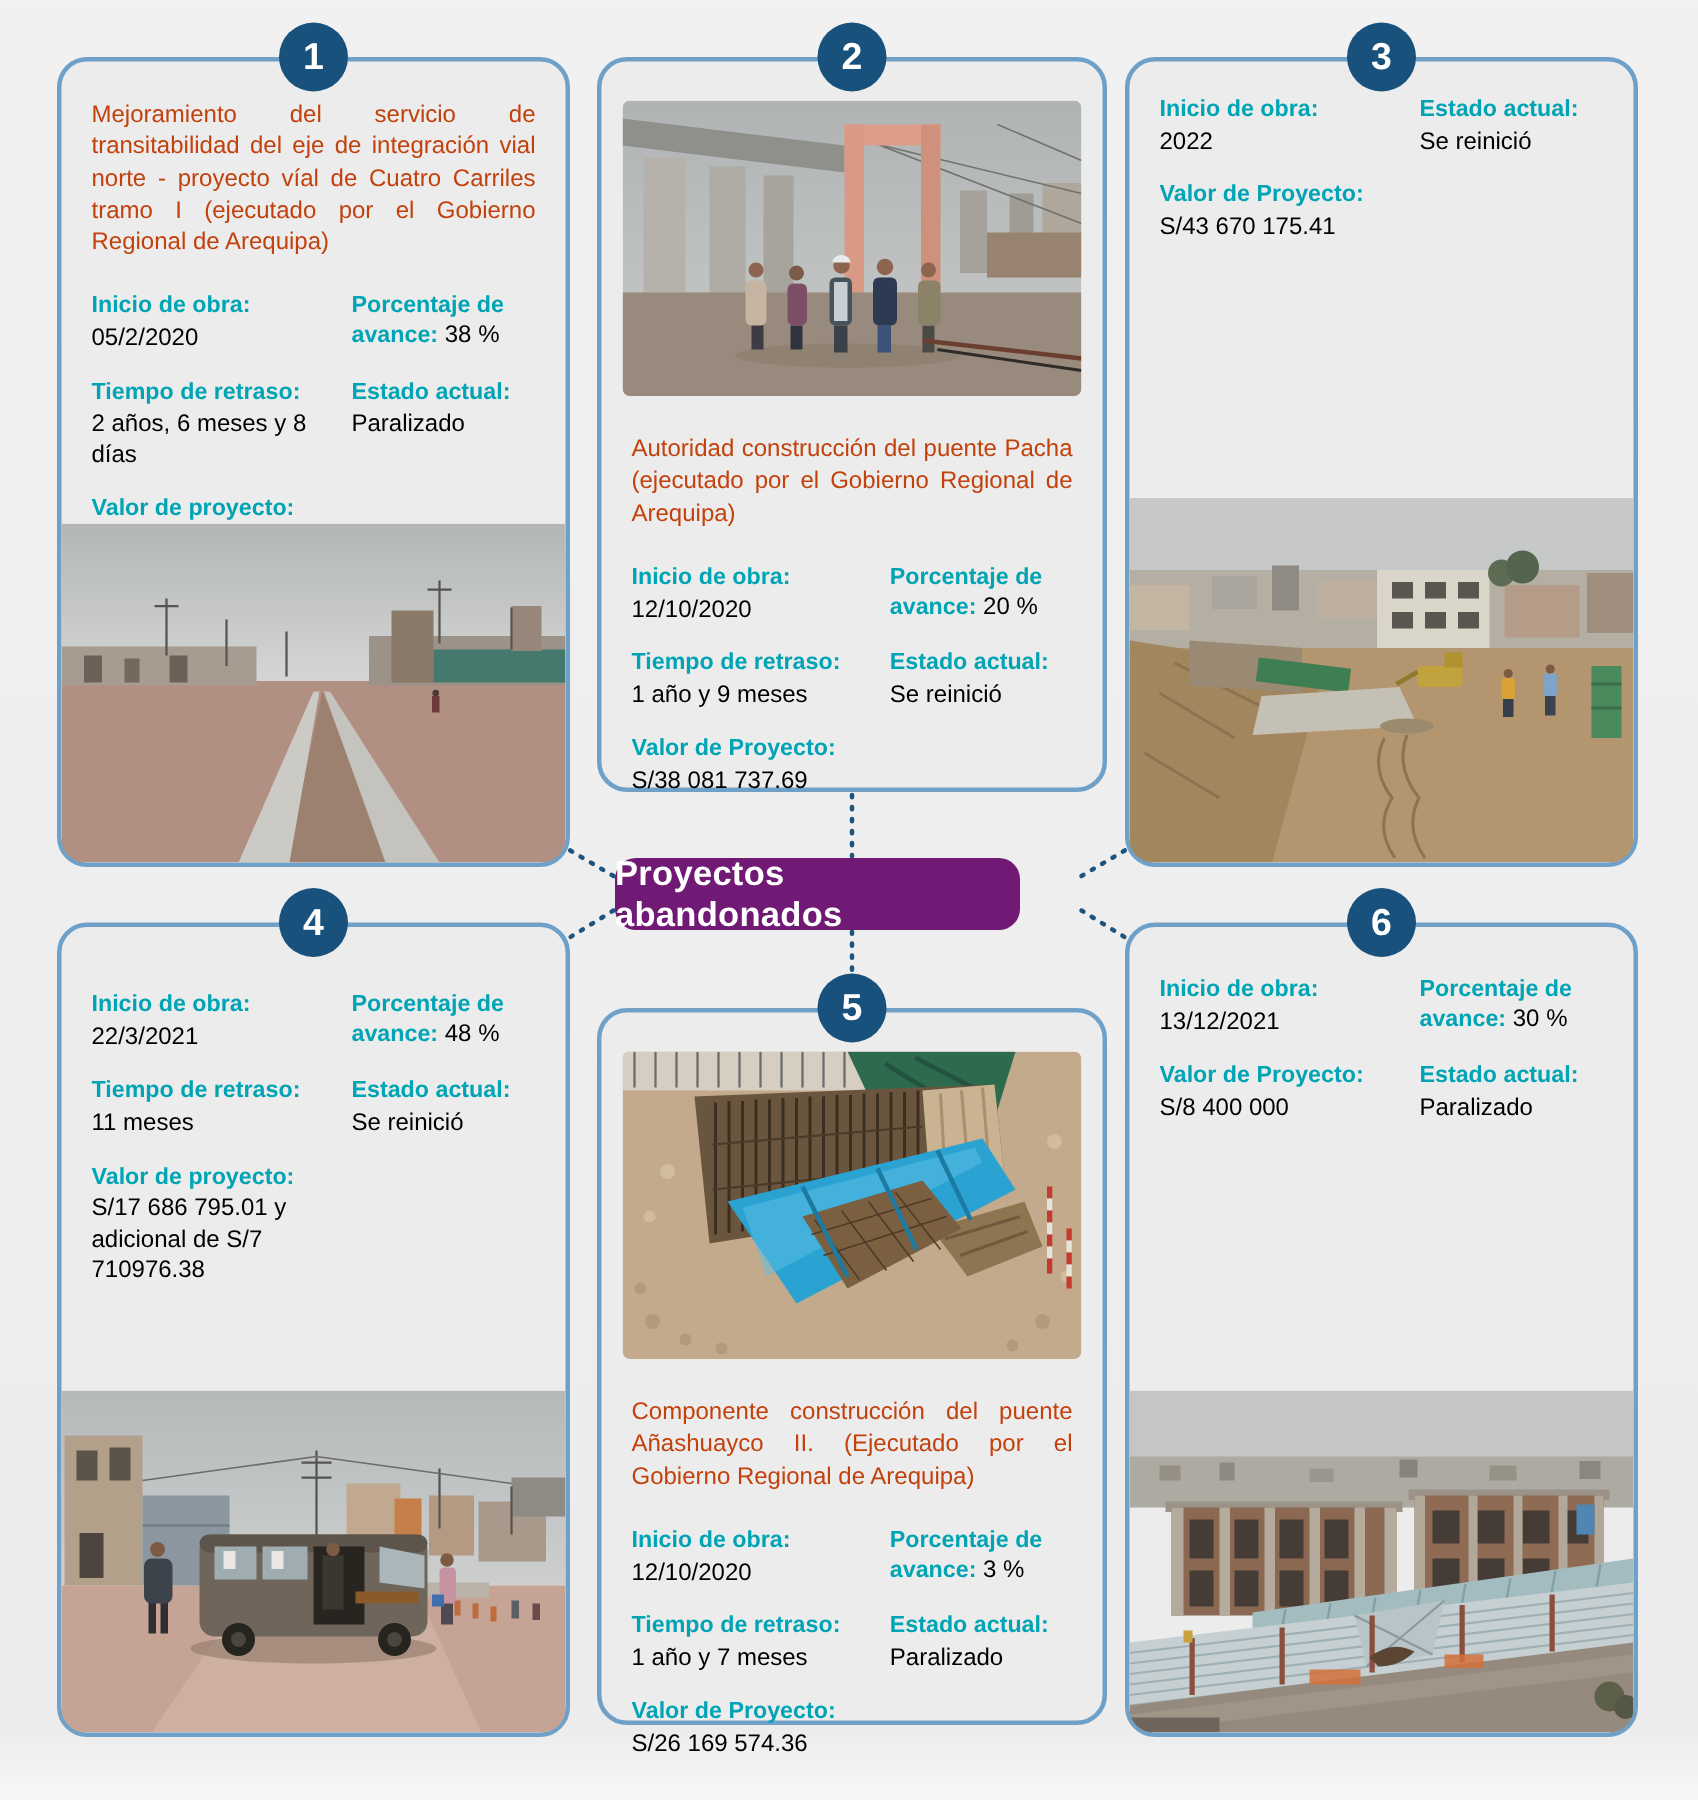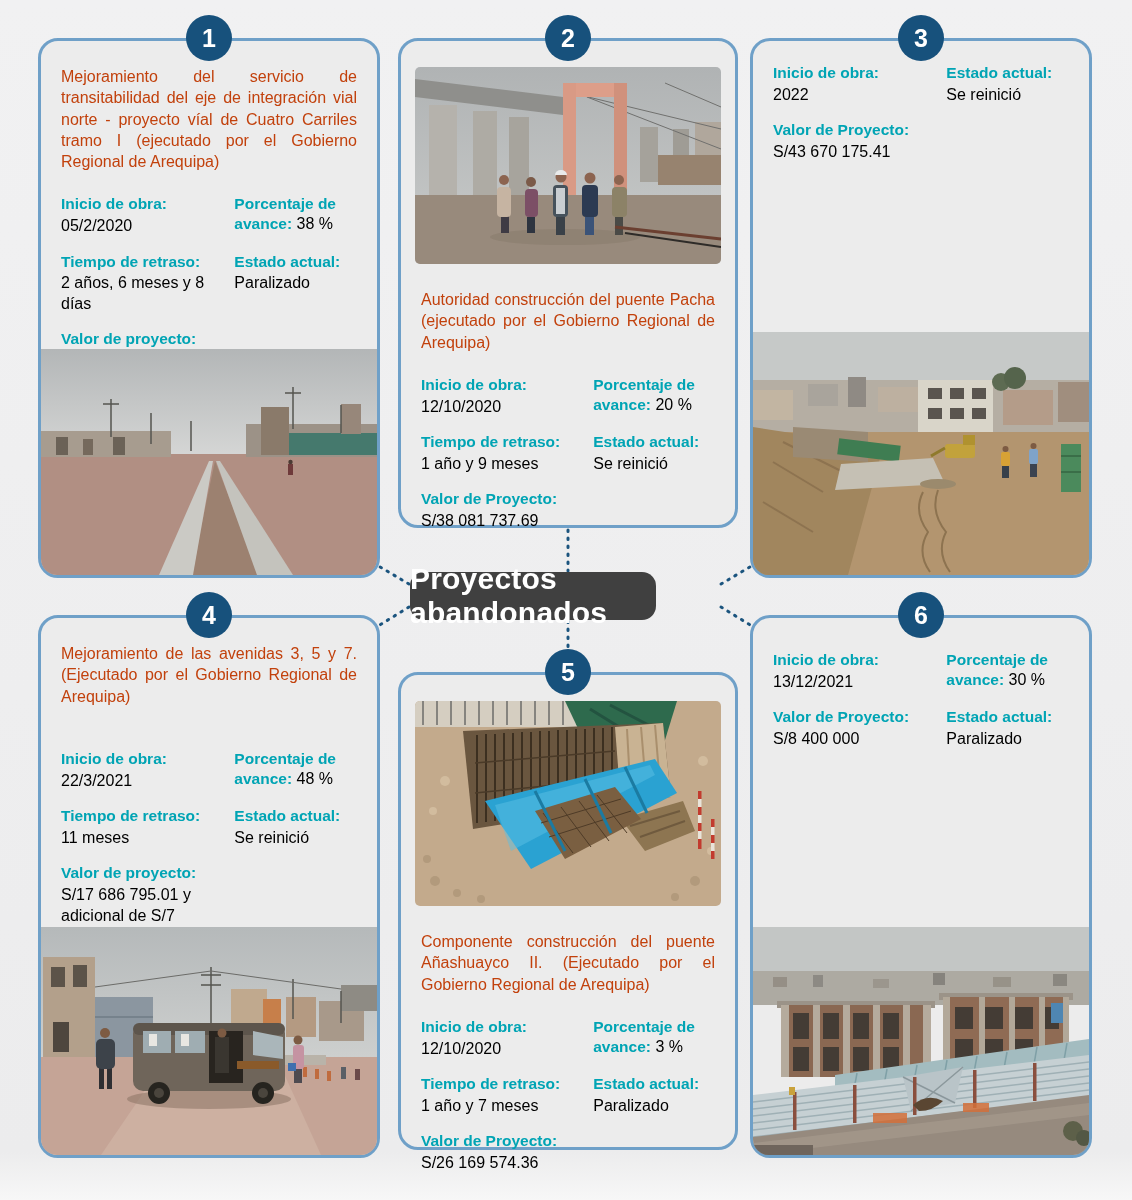--- a/index.html
+++ b/index.html
@@ -46,24 +46,24 @@
   .field.inline .flabel, .field.inline .fvalue { display:inline; margin-top:0; }
   .photo-bottom {
     position:absolute; left:0; right:0; bottom:0;
     border-radius:0 0 16px 16px; overflow:hidden;
   }
   .photo-inset { margin:26px 14px 0 14px; border-radius:5px; overflow:hidden; }
   .photo-bottom svg, .photo-inset svg { display:block; width:100%; height:100%; }
   .ph-1 { height:226px; } .ph-3 { height:243px; } .ph-4 { height:228px; } .ph-6 { height:228px; }
   .ph-2 { height:197px; } .ph-5 { height:205px; }
   .center-badge {
-    position:absolute; left:410px; top:572px; width:246px; height:48px;
-    background:#404040; border-radius:14px;
+    position:absolute; left:410px; top:572px; width:270px; height:48px;
+    background:#701a75; border-radius:14px;
     display:flex; align-items:center; justify-content:center;
-    color:#ffffff; font-size:30px; font-weight:bold; letter-spacing:0.2px;
+    color:#ffffff; font-size:23px; font-weight:bold; letter-spacing:0.2px;
     z-index:2;
   }
 </style>
 </head>
 <body>
 
 <svg class="connectors" viewBox="0 0 1132 1200">
   <g stroke="#1b547e" stroke-width="3" stroke-dasharray="1.5 6.5" stroke-linecap="round" fill="none">
     <path d="M568,530 L568,571"></path>
     <path d="M568,621 L568,649"></path>
@@ -287,21 +287,20 @@
           <circle cx="280.5" cy="114" r="3" fill="#7d5b43"></circle>
       </g>
     </svg>
   </div>
 </div>
 
 <div class="card card-4">
   <div class="num-badge">
       <span>4</span>
     </div>
-  <p class="desc">Mejoramiento de las avenidas 3, 5 y 7. (Ejecutado por el Gobierno Regional de Arequipa)</p>
   <div class="fields gap-lg">
     <div class="field">
       <span class="flabel">Inicio de obra:</span>
       <span class="fvalue">22/3/2021</span>
     </div>
     <div class="field inline">
       <span class="flabel">Porcentaje de avance:</span>
       <span class="fvalue">48 %</span>
     </div>
     <div class="field">

